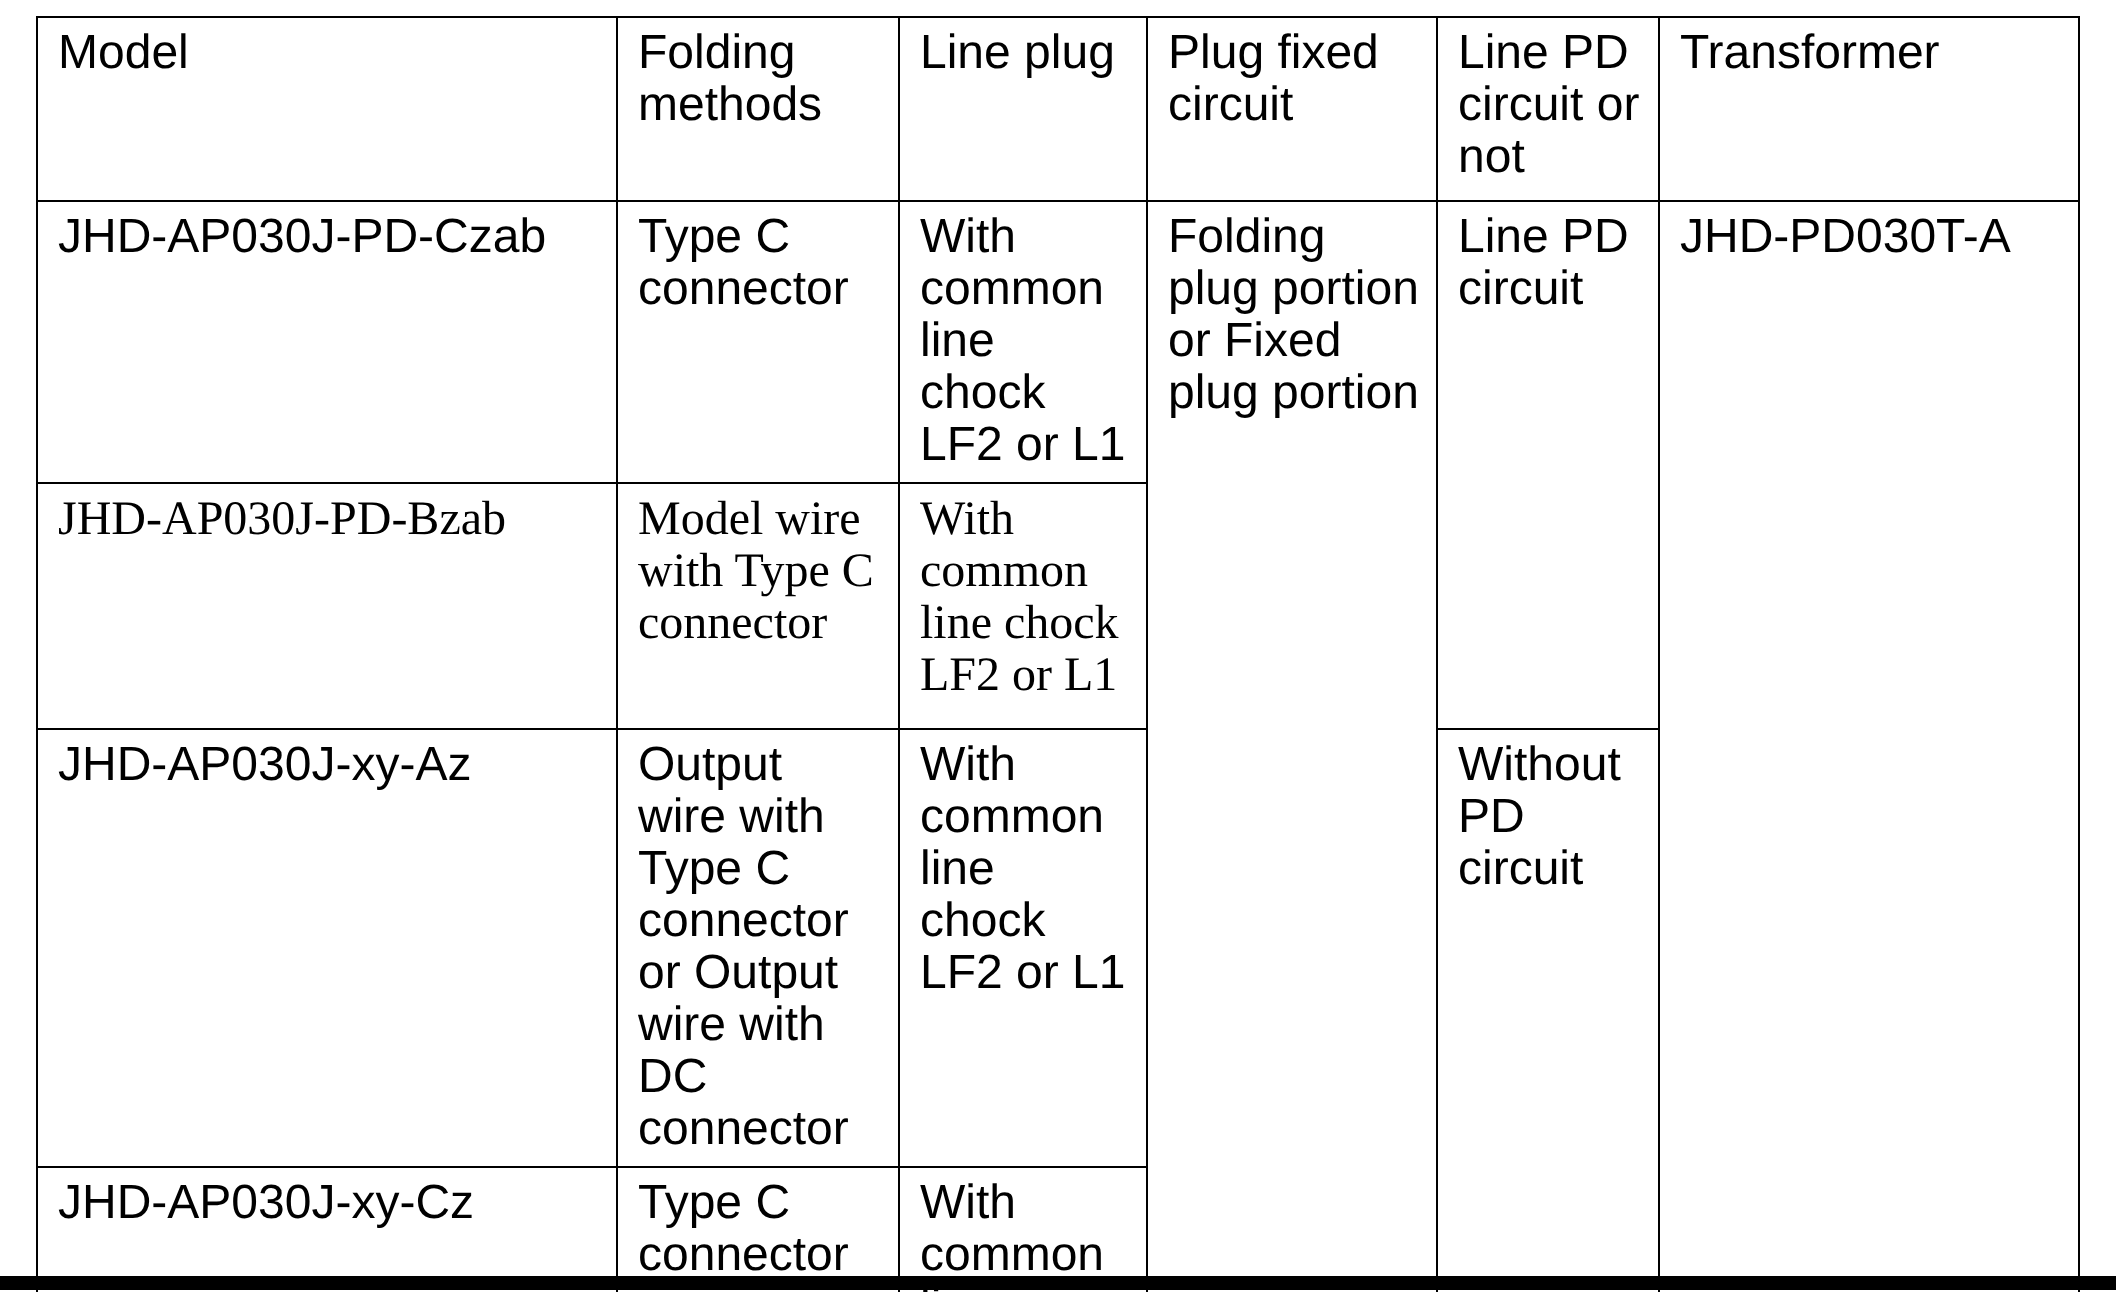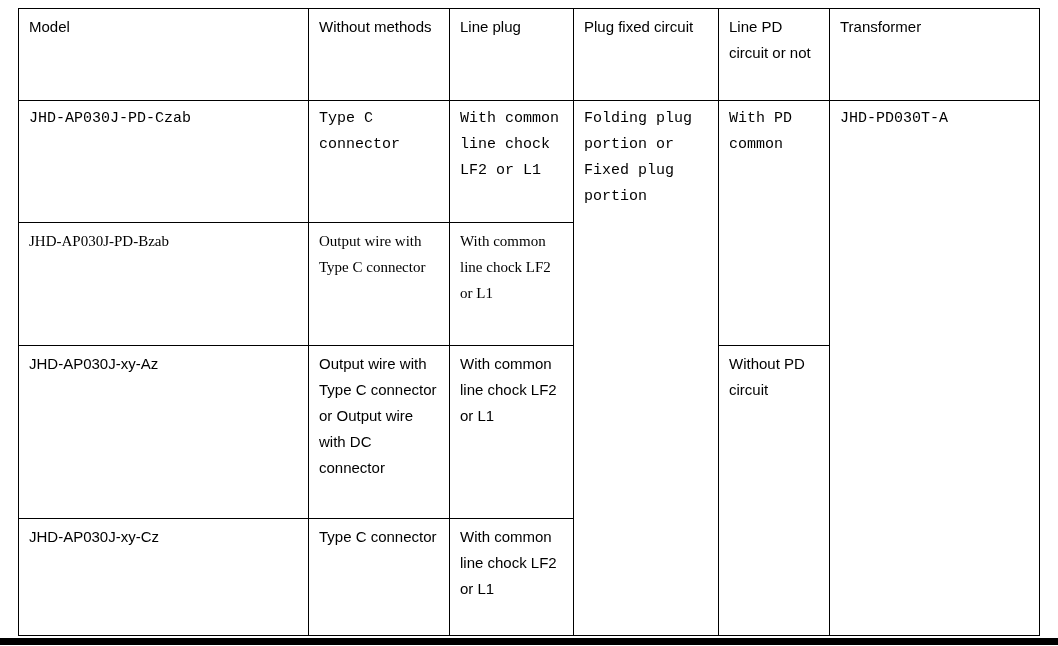--- a/index.html
+++ b/index.html
@@ -23,28 +23,28 @@
     width: 1021px;
     border-collapse: collapse;
     table-layout: fixed;
   }
   .spec-table th,
   .spec-table td {
     border: 1.5px solid #000000;
     vertical-align: top;
     text-align: left;
     font-weight: normal;
-    font-size: 15px;
+    font-size: 24px;
     line-height: 26px;
     padding: 5px 8px 5px 10px;
     overflow: hidden;
     word-wrap: break-word;
   }
   tr.rh-header { height: 92px; }
-  tr.rh-1 { height: 122px; font-family: Liberation Mono, monospace; }
+  tr.rh-1 { height: 122px; }
   tr.rh-2 { height: 123px; font-family: Liberation Serif, serif; }
   tr.rh-3 { height: 173px; padding-left: 36px; }
   tr.rh-4 { height: 117px; padding-left: 28px; }
   .bottom-rule {
     position: absolute;
     left: 0;
     top: 638px;
     width: 1058px;
     height: 7px;
     background: #000000;
@@ -60,39 +60,39 @@
       <col style="width:290px">
       <col style="width:141px">
       <col style="width:124px">
       <col style="width:145px">
       <col style="width:111px">
       <col style="width:210px">
     </colgroup>
     <thead>
       <tr class="rh-header">
         <th>Model</th>
-        <th>Without methods</th>
+        <th>Folding methods</th>
         <th>Line plug</th>
         <th>Plug fixed circuit</th>
         <th>Line PD circuit or not</th>
         <th>Transformer</th>
       </tr>
     </thead>
     <tbody>
       <tr class="rh-1">
         <td>JHD-AP030J-PD-Czab</td>
         <td>Type C connector</td>
         <td>With common line chock LF2 or L1</td>
         <td rowspan="4">Folding plug portion or Fixed plug portion</td>
-        <td rowspan="2">With PD common</td>
+        <td rowspan="2">Line PD circuit</td>
         <td rowspan="4">JHD-PD030T-A</td>
       </tr>
       <tr class="rh-2">
         <td>JHD-AP030J-PD-Bzab</td>
-        <td>Output wire with Type C connector</td>
+        <td>Model wire with Type C connector</td>
         <td>With common line chock LF2 or L1</td>
       </tr>
       <tr class="rh-3">
         <td>JHD-AP030J-xy-Az</td>
         <td>Output wire with Type C connector or Output wire with DC connector</td>
         <td>With common line chock LF2 or L1</td>
         <td rowspan="2">Without PD circuit</td>
       </tr>
       <tr class="rh-4">
         <td>JHD-AP030J-xy-Cz</td>

